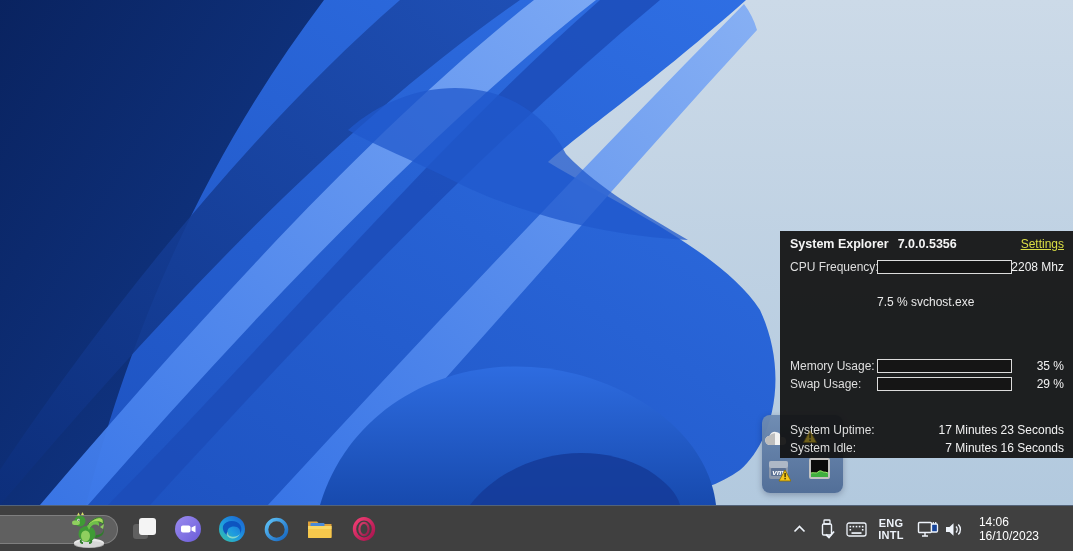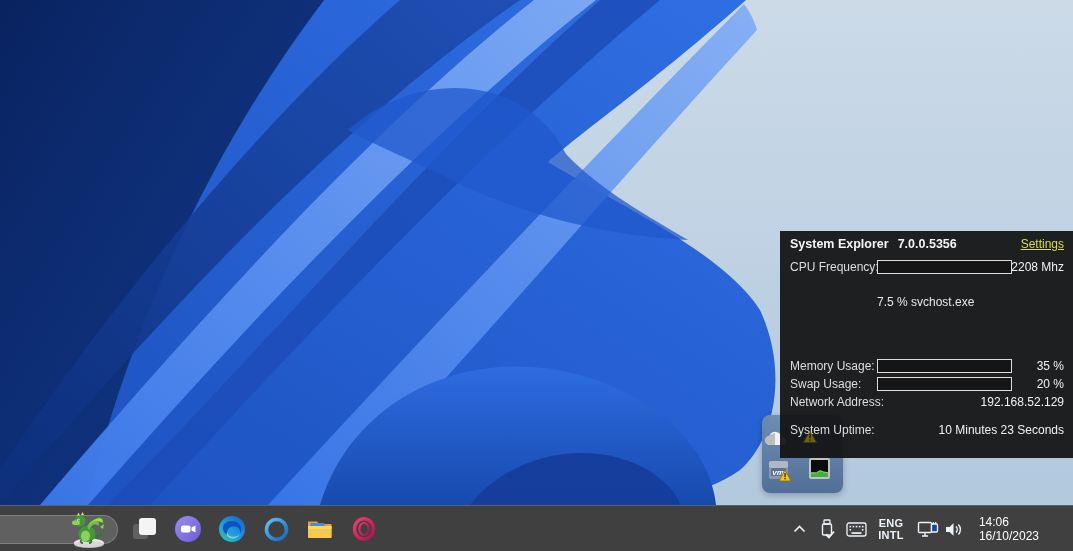--- a/index.html
+++ b/index.html
@@ -145,33 +145,33 @@
         <span class="sx-fill" style="width: 35%;"></span>
       </span>
       <span class="sx-value">35 %</span>
     </div>
 
     <div class="sx-row" style="top:145px">
       <span class="sx-label">Swap Usage:</span>
       <span class="sx-bar">
         <span class="sx-fill" style="width: 15%;"></span>
       </span>
-      <span class="sx-value">20 %</span>
-    </div>
-
-    <div class="sx-row" style="top:163px">
-      <span class="sx-label">Network Address:</span>
-      <span class="sx-value">192.168.52.129</span>
-    </div>
+      <span class="sx-value">29 %</span>
+    </div>
+
 
     <div class="sx-row" style="top:191px">
       <span class="sx-label">System Uptime:</span>
-      <span class="sx-value">10 Minutes 23 Seconds</span>
-    </div>
-
+      <span class="sx-value">17 Minutes 23 Seconds</span>
+    </div>
+
+    <div class="sx-row" style="top:209px">
+      <span class="sx-label">System Idle:</span>
+      <span class="sx-value">7 Minutes 16 Seconds</span>
+    </div>
   </div>
 
   <svg class="dim-warning" width="14" height="13" viewBox="0 0 14 13">
     <polygon points="7,0.5 13.5,12.5 0.5,12.5" fill="#e8c21a" stroke="#7a6200" stroke-width=".8"></polygon>
     <rect x="6.3" y="3.4" width="1.5" height="4.8" fill="#3a3000"></rect>
     <rect x="6.3" y="9.4" width="1.5" height="1.5" fill="#3a3000"></rect>
   </svg>
 
   <div id="taskbar">
 

